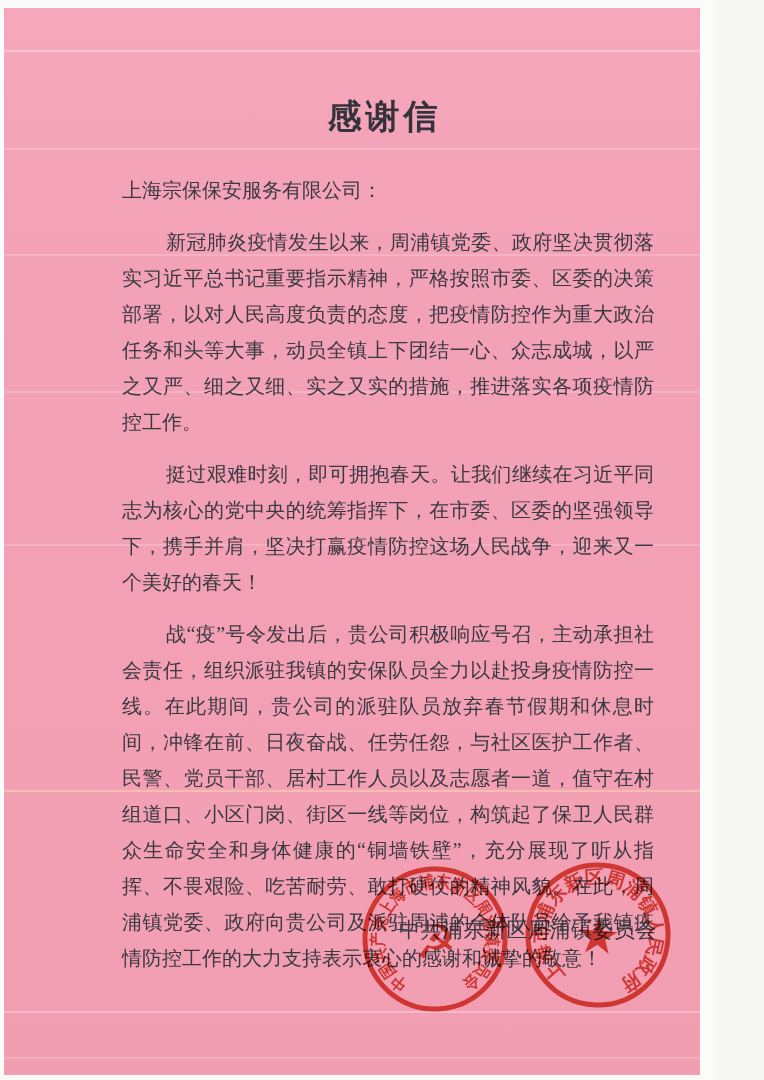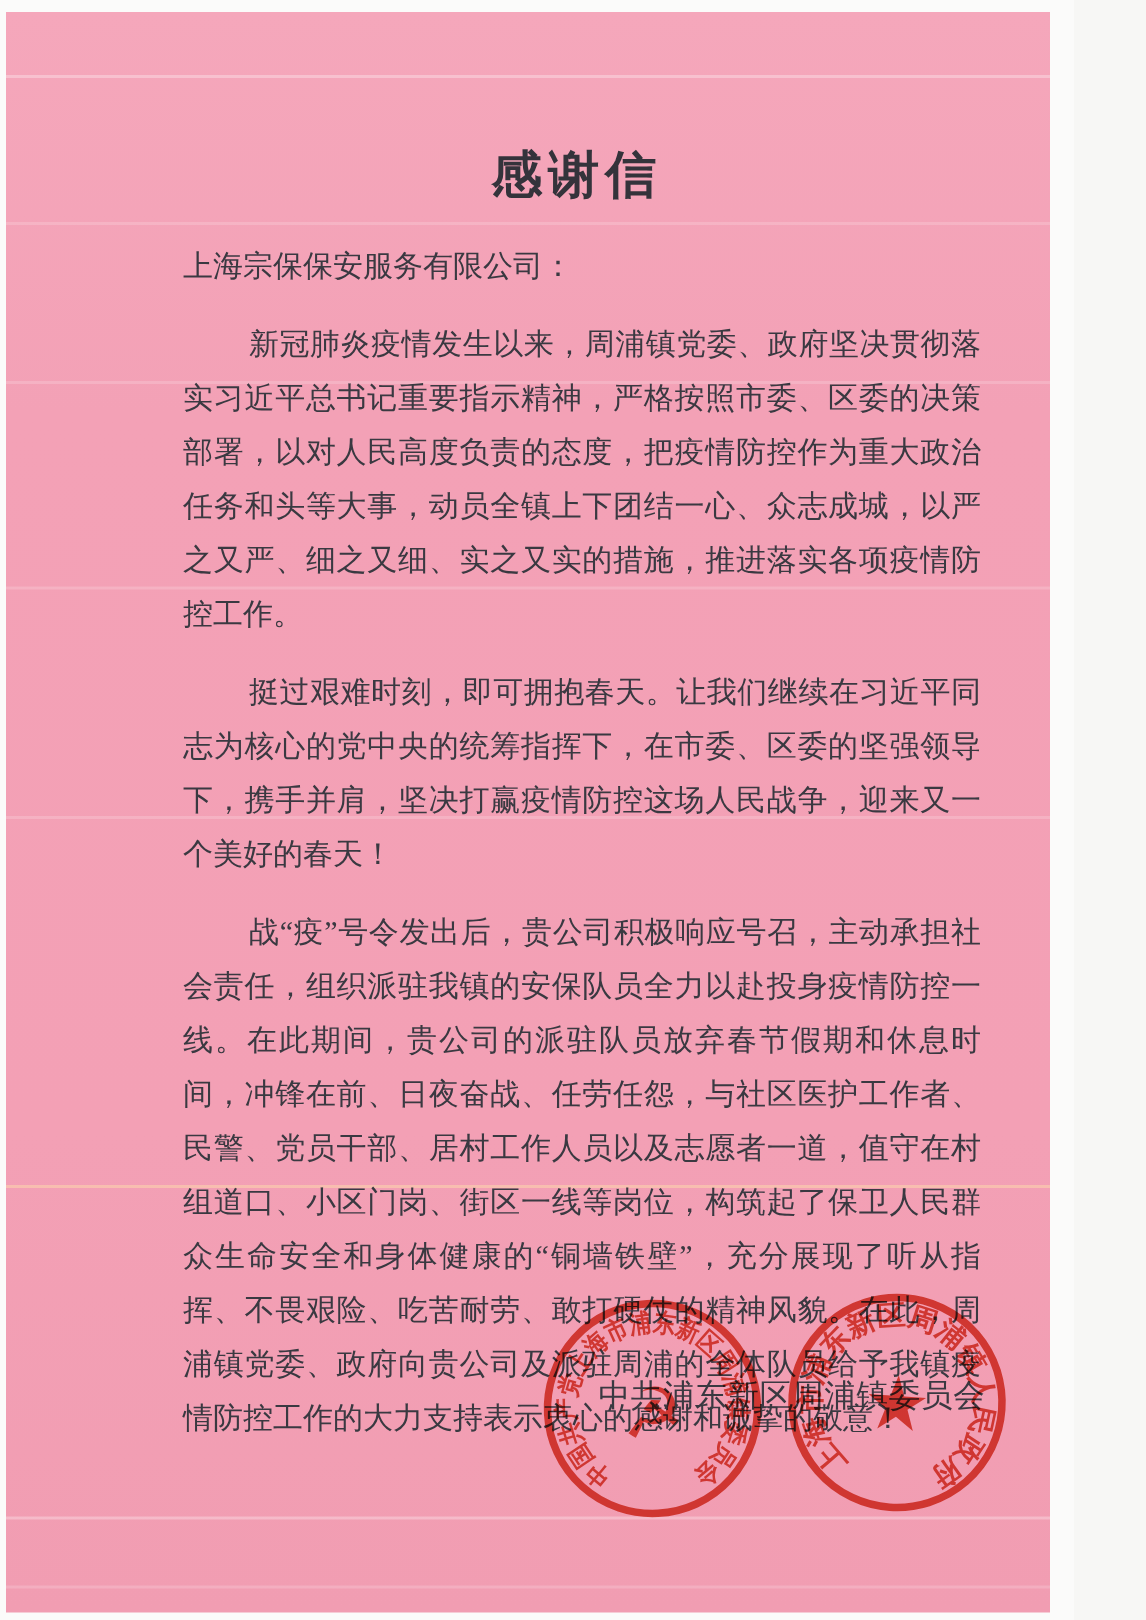--- a/index.html
+++ b/index.html
@@ -35,21 +35,21 @@
     margin: 0;
     text-align: center;
     font-family: "Liberation Sans", sans-serif;
     font-weight: 700;
     font-size: 34px;
     letter-spacing: 4px;
     color: #34333b;
   }
   .letter-body {
     position: absolute;
-    left: 118px; top: 152px; width: 532px;
+    left: 118px; top: 164px; width: 532px;
     font-size: 20px;
     line-height: 36px;
     color: #3a3941;
     text-align: justify;
     text-justify: inter-character;
   }
   .letter-body p { margin: 0; }
   .letter-body p.para { text-indent: 2.2em; margin-top: 16px; }
 
   .signature {

